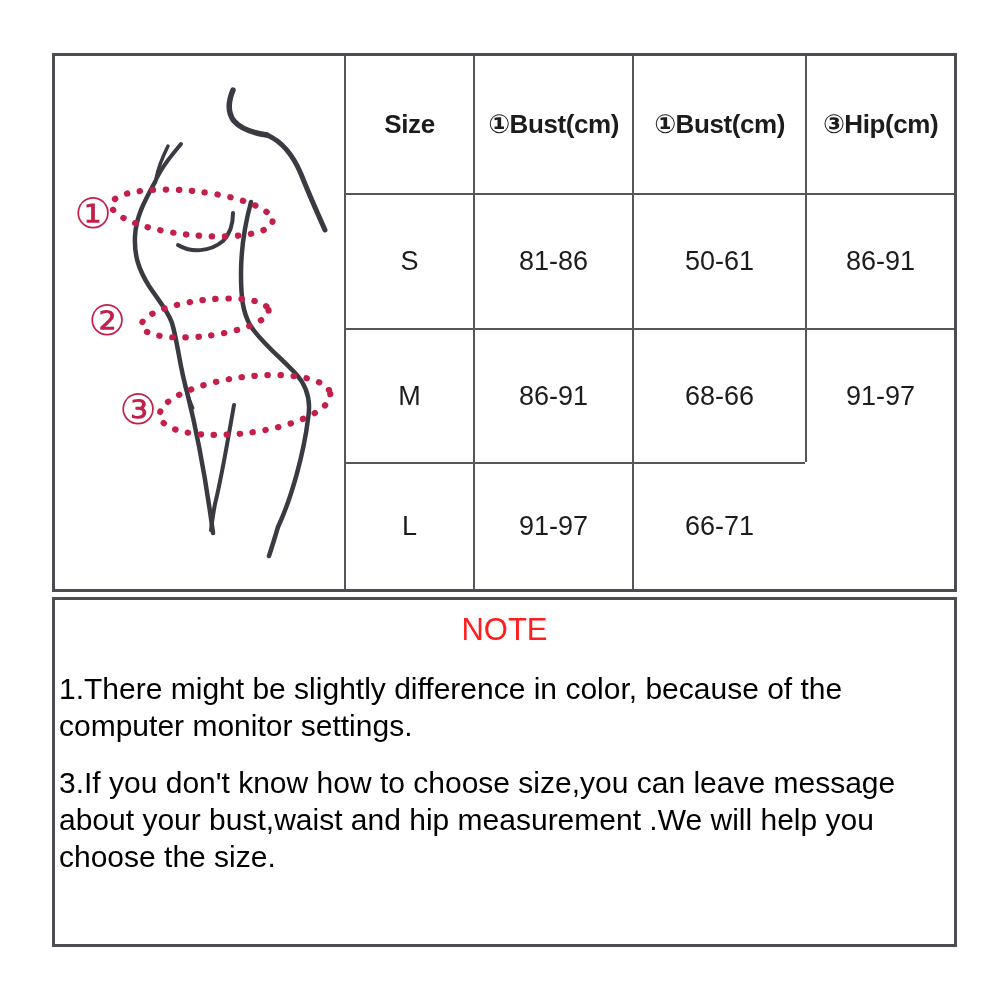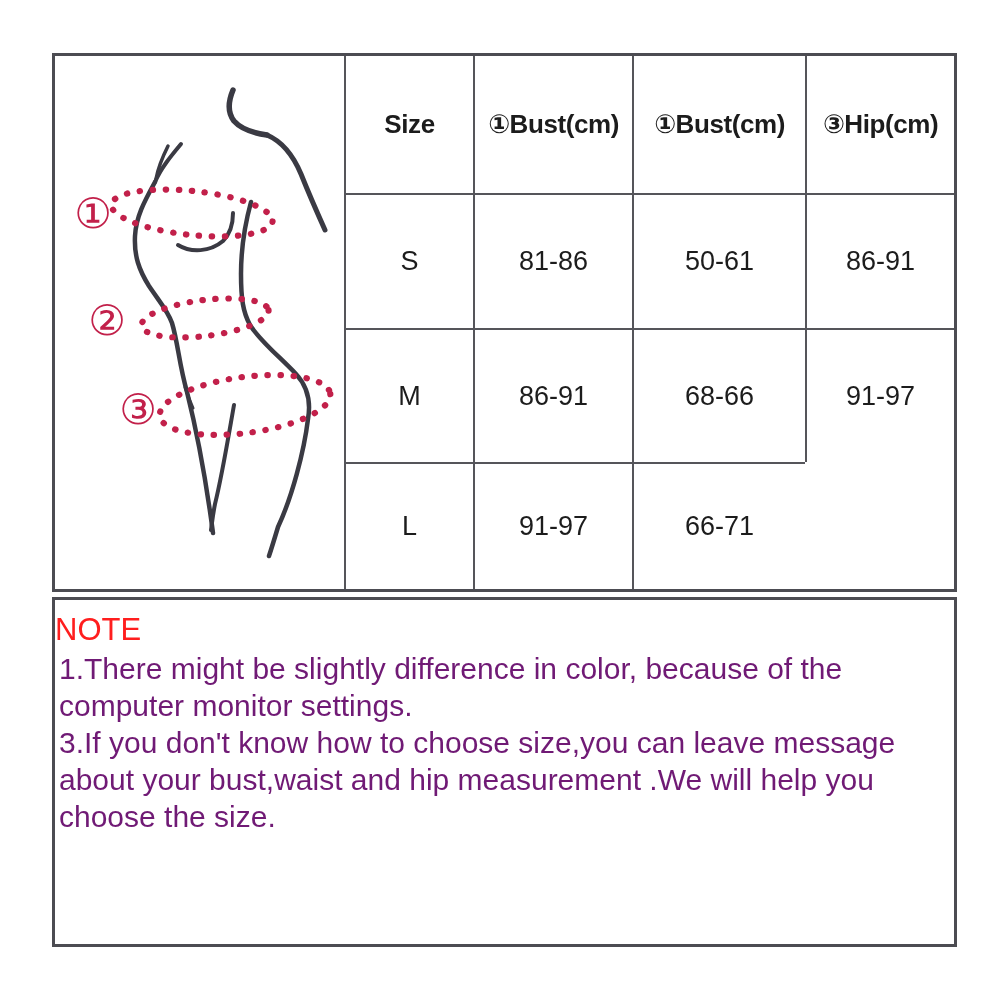--- a/index.html
+++ b/index.html
@@ -21,23 +21,23 @@
     border-left:2px solid #55555a; color:#1c1c1c; font-size:27px;
   }
   .cell.hrow { font-weight:700; font-size:26px; letter-spacing:-0.4px; }
   .cell.bt   { border-top:2px solid #55555a; }
 
   
   .panel-note {
     position:absolute; left:52px; top:597px; width:905px; height:350px;
     border:3px solid #4c4c52; background:#ffffff; padding-top:12px;
   }
-  .note-title { color:#ff1e1e; font-size:31px; line-height:36px; }
+  .note-title { text-align:center; color:#ff1e1e; font-size:31px; line-height:36px; }
   .note-body  { padding:2px 2px 0 4px; }
-  .note-item  { font-size:30px; line-height:37px; color:#701a75; }
+  .note-item  { font-size:30px; line-height:37px; color:#000000;margin-top:20px; }
 
   svg text.marker { font-family:"DejaVu Sans","Liberation Sans",sans-serif; }
 </style>
 </head>
 <body>
 
 <div class="canvas">
 
   <div class="panel-top">
 

